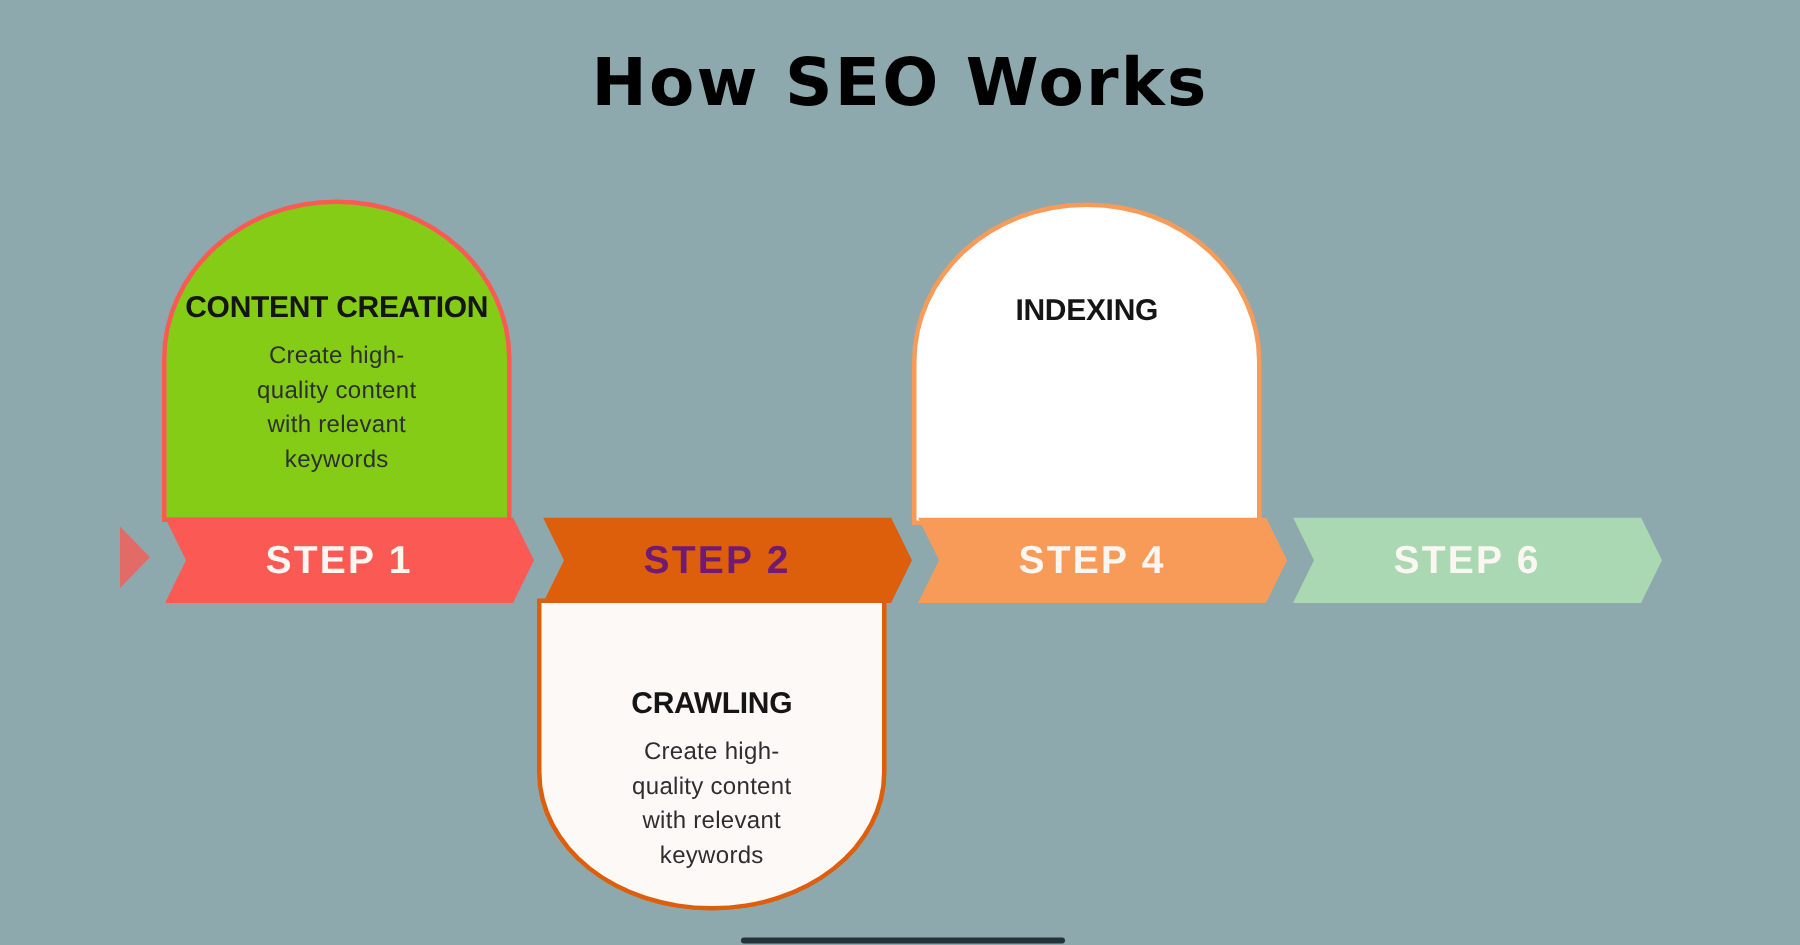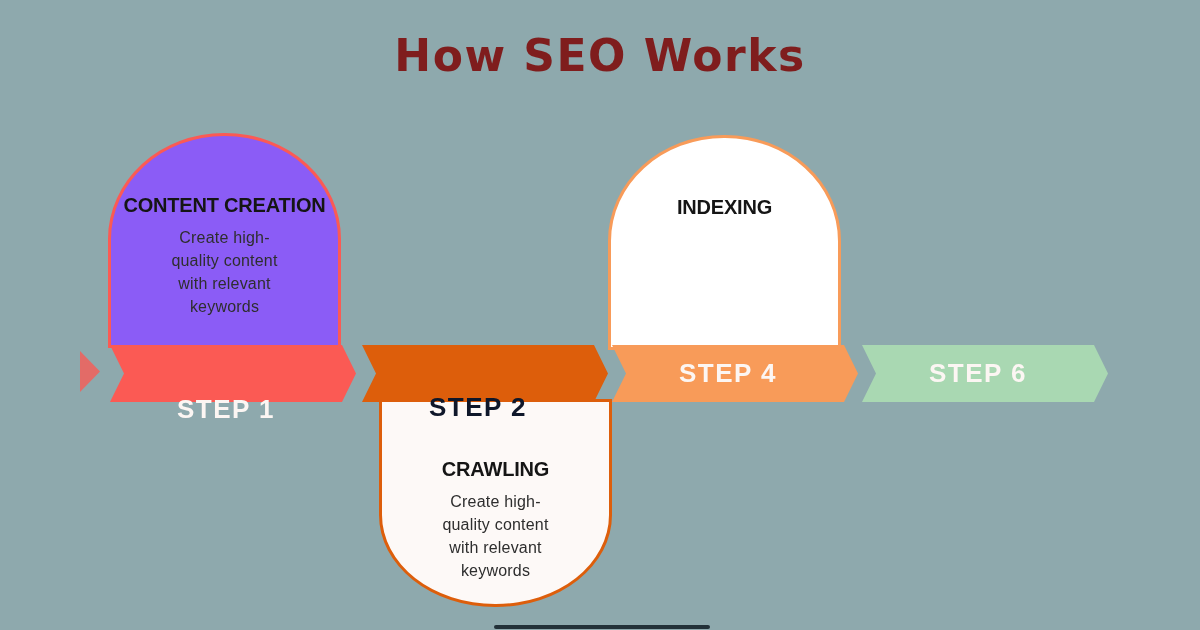--- a/index.html
+++ b/index.html
@@ -43,66 +43,66 @@
     line-height:57px;text-align:center;
     font-size:26px;font-weight:700;letter-spacing:1.5px;
   }
   .lead-tip{position:absolute;left:80px;top:351px;z-index:0;opacity:0.78;}
   .bottom-bar{
     position:absolute;left:494px;top:625px;width:216px;height:4px;
     border-radius:2px;opacity:0.9;
   }
   
   .c1{left:108px;top:133px;width:233px;height:215px;}
-  .c2{left:379px;top:399px;width:233px;height:208px;}
+  .c2{left:358px;top:399px;width:233px;height:208px;}
   .c3{left:608px;top:135px;width:233px;height:215px;}
   .c4{left:858px;top:399px;width:233px;height:213px;}
   .b1{left:110px;} .b2{left:362px;} .b3{left:612px;} .b4{left:862px;}
 </style>
 </head>
 <body>
 
 <div class="canvas" style="background-color: rgb(142, 169, 173);">
 
-  <h1 class="page-title" style="color: #7f1d1d;">How SEO Works</h1>
+  <h1 class="page-title" style="color: #000000;">How SEO Works</h1>
 
   <svg class="lead-tip" width="21" height="41" viewBox="0 0 21 41">
     <polygon points="0,0 20,20.5 0,41" style="fill: rgb(251, 90, 84);"></polygon>
   </svg>
 
-  <div class="card above c1" style="border-color: rgb(251, 90, 84); background-color: #8b5cf6;">
+  <div class="card above c1" style="border-color: rgb(251, 90, 84); background-color: #84cc16;">
     <div class="card-inner">
       <div class="card-title">CONTENT CREATION</div>
       <div class="card-desc">Create high-
 quality content
 with relevant
 keywords</div>
     </div>
   </div>
   <div class="banner b1">
     <svg width="246" height="57" viewBox="0 0 246 57">
       <polygon points="0,0 232,0 246,28.5 232,57 0,57 14,28.5" style="fill: rgb(251, 90, 84);"></polygon>
     </svg>
-    <div class="banner-label" style="color: rgb(252, 246, 243); margin-top: 36px;">STEP 1</div>
+    <div class="banner-label" style="color: rgb(252, 246, 243);">STEP 1</div>
   </div>
 
   <div class="card below c2" style="border-color: rgb(221, 94, 11); background-color: rgb(253, 249, 247);">
     <div class="card-inner">
       <div class="card-title">CRAWLING</div>
       <div class="card-desc">Create high-
 quality content
 with relevant
 keywords</div>
     </div>
   </div>
   <div class="banner b2">
     <svg width="246" height="57" viewBox="0 0 246 57">
       <polygon points="0,0 232,0 246,28.5 232,57 0,57 14,28.5" style="fill: rgb(221, 94, 11);"></polygon>
     </svg>
-    <div class="banner-label" style="color: #0f172a; margin-top: 34px;">STEP 2</div>
+    <div class="banner-label" style="color: #701a75;">STEP 2</div>
   </div>
 
   <div class="card above c3" style="border-color: rgb(248, 155, 89); background-color: #ffffff;">
     <div class="card-inner">
       <div class="card-title">INDEXING</div>
     </div>
   </div>
   <div class="banner b3">
     <svg width="246" height="57" viewBox="0 0 246 57">
       <polygon points="0,0 232,0 246,28.5 232,57 0,57 14,28.5" style="fill: rgb(248, 155, 89);"></polygon>

